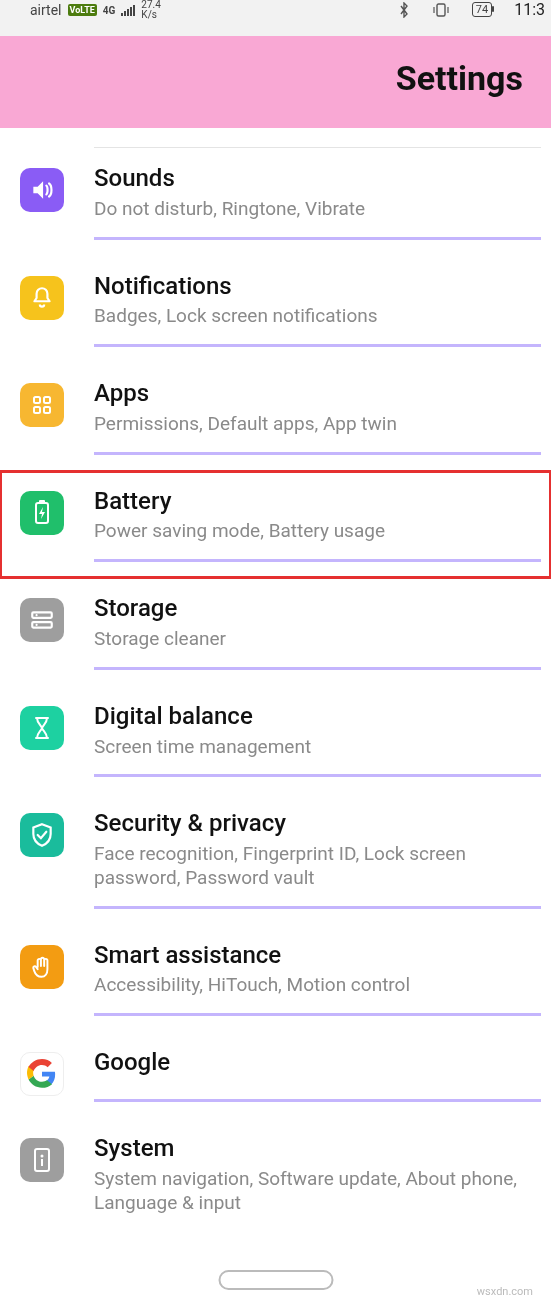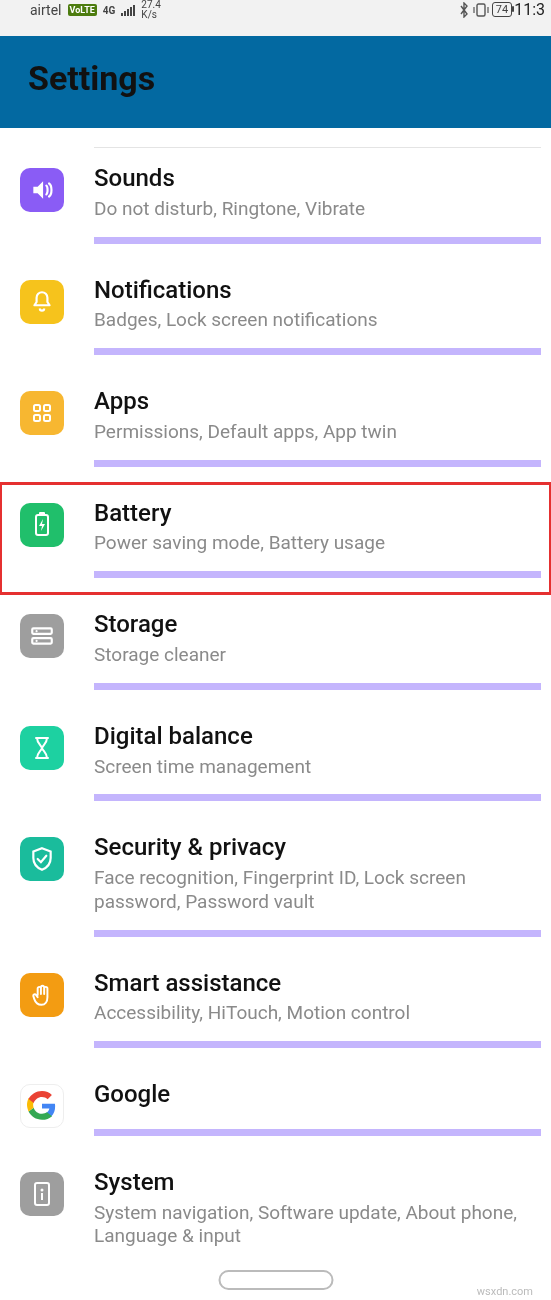--- a/index.html
+++ b/index.html
@@ -8,37 +8,37 @@
 
   
   .statusbar { width: 100%; height: 36px; background: #f2f2f2; display: flex; align-items: flex-start; justify-content: space-between; padding: 0 6px 0 30px; font-size: 14px; color: #444; }
   .statusbar .left { display: flex; align-items: center; gap: 6px; }
   .volte { background: #4d7c0f; color: #fff; font-size: 9px; padding: 1px 2px; border-radius: 2px; font-weight: bold; }
   .sig4g { font-size: 10px; font-weight: bold; }
   .bars { display: flex; align-items: flex-end; gap: 1px; height: 12px; }
   .bars span { width: 2px; background: #444; display: inline-block; }
   .bars span:nth-child(1){height:3px}.bars span:nth-child(2){height:5px}.bars span:nth-child(3){height:7px}.bars span:nth-child(4){height:9px}.bars span:nth-child(5){height:11px}
   .kbs { display:flex; flex-direction:column; line-height:1; font-size:10px; align-items:flex-start; }
-  .statusbar .right { display:flex; align-items:center; gap:2px; }
+  .statusbar .right { display:flex; align-items:center; gap:22px; }
   .batt-box { border:1.5px solid #444; border-radius:3px; padding:0 3px; font-size:11px; position:relative; }
   .batt-box::after { content:""; position:absolute; right:-3px; top:3px; width:2px; height:6px; background:#444; border-radius:1px; }
   .clock { font-size:16px; color:#222; }
 
   
-  .header { background:#0369a1; padding: 22px 28px 30px 28px; }
+  .header { background:#f9a8d4; padding: 22px 28px 30px 28px; text-align: right; }
   .header h1 { font-size: 34px; font-weight: 700; color:#111; }
 
   
   .truncated { height: 20px; border-bottom: 1px solid #e4e4e4; margin-left: 94px; margin-right: 10px; }
 
   
   .list { width: 100%; }
   .item { display:flex; align-items:flex-start; padding: 16px 10px 16px 20px; position:relative; }
   .item .icon { width:44px; height:44px; border-radius:10px; flex:0 0 44px; display:flex; align-items:center; justify-content:center; margin-right: 30px; margin-top:4px; }
-  .item .texts { flex:1; padding-bottom:16px; border-bottom:7px solid #c4b5fd; min-height:54px; }
+  .item .texts { flex:1; padding-bottom:16px; border-bottom:3px solid #c4b5fd; min-height:54px; }
   .item:last-child .texts { border-bottom:none; }
   .item .title { font-size:24px; font-weight:500; color:#111; line-height:1.2; margin-bottom:4px; }
   .item .subtitle { font-size:19px; color:#8a8a8a; line-height:1.25; }
 
   
   .highlight { outline:3px solid #e53030; outline-offset:-2px; }
 
   
   .ic-sounds{background:#8a5cf5}.ic-notif{background:#f6c31c}.ic-apps{background:#f7b731}.ic-batt{background:#20bf6b}.ic-storage{background:#9e9e9e}.ic-balance{background:#1dd1a1}.ic-security{background:#1abc9c}.ic-smart{background:#f39c12}.ic-users{background:#eb3b5a}.ic-google{background:#fff;border:1px solid #eee}.ic-system{background:#9e9e9e}
 

